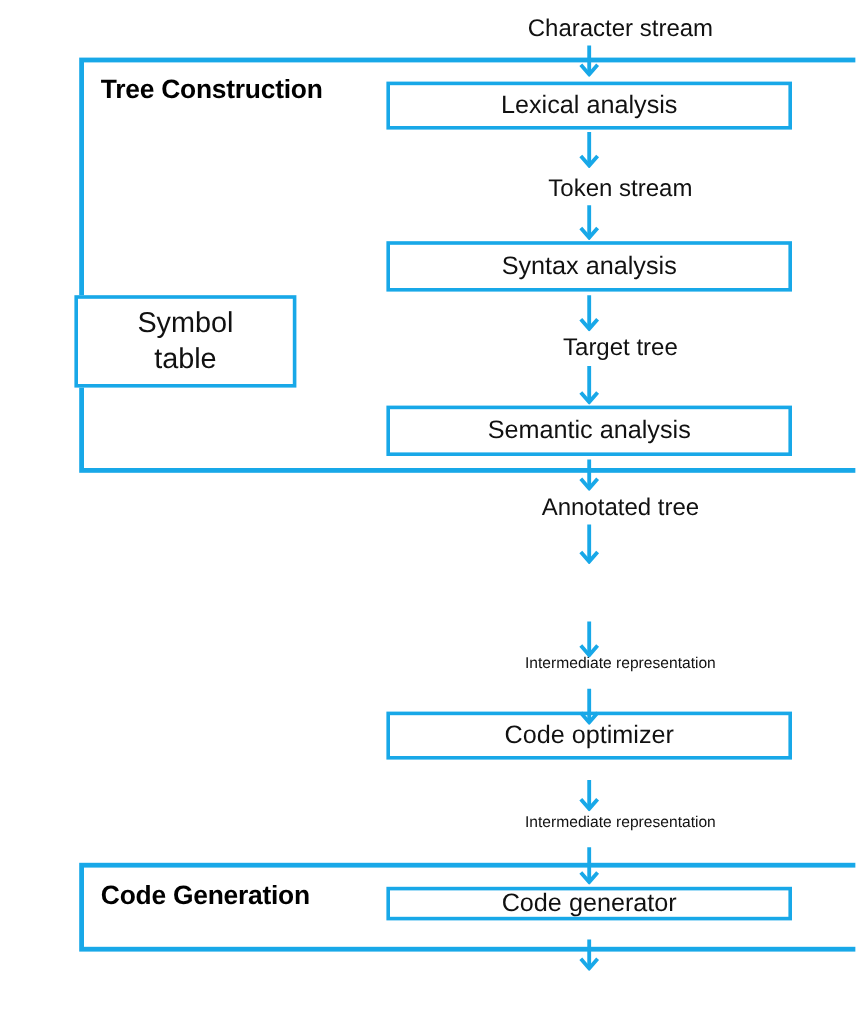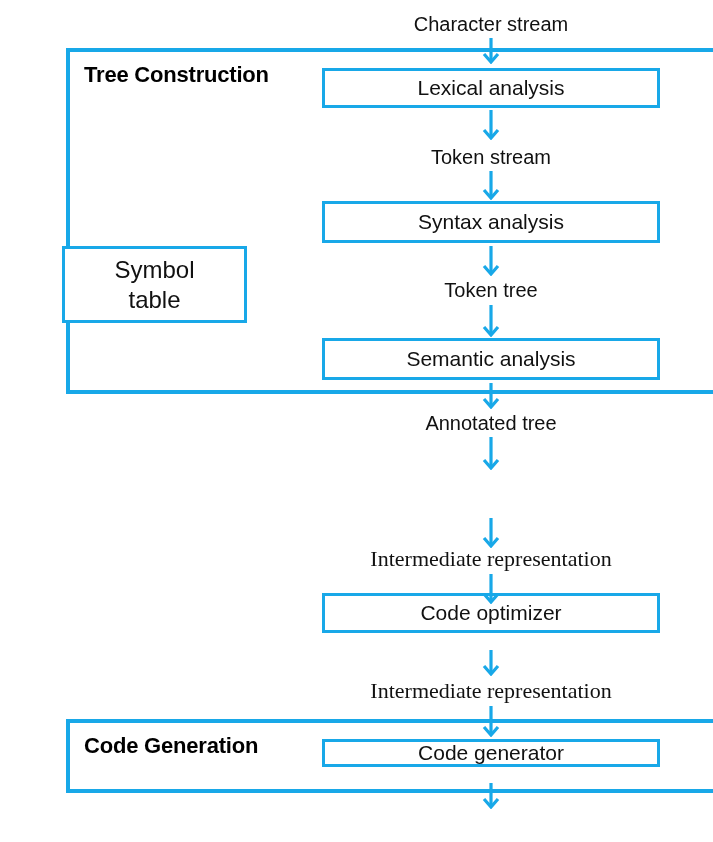--- a/index.html
+++ b/index.html
@@ -23,43 +23,43 @@
     font-size:21px; color:var(--text); text-align:center;
   }
   .pbox.small-text { font-size:18px; }
   .symbol-box {
     position:absolute; left:62px; top:246px; width:185px; height:77px;
     box-sizing:border-box; border:3px solid var(--accent); background:#fff;
     display:flex; flex-direction:column; justify-content:center;
     font-size:24px; line-height:1.25; color:var(--text); text-align:center;
   }
   .flow-label {
-    position:absolute; left:491px; transform:translateX(-50%);
+    position:absolute; left:517px; transform:translateX(-50%);
     font-size:20px; line-height:1.15; color:var(--text); white-space:nowrap; text-align:right;
   }
-  .flow-label.ir { font-size:22px;font-family:Liberation Serif, serif; }
+  .flow-label.ir { font-size:13px; }
   .arrow { position:absolute; left:491px; transform:translateX(-50%); width:20px; line-height:0; }
   .arrow svg { display:block; }
   .arrow path { stroke:var(--accent); stroke-width:3.2; fill:none; }
 </style>
 </head>
 <body>
 
 <div class="canvas">
 
   <div class="section" style="top:48px;height:346px">
     <div class="section-title">Tree Construction</div>
   </div>
   <div class="section" style="top:719px;height:74px">
     <div class="section-title">Code Generation</div>
   </div>
 
   <div class="flow-label" style="top:13px">Character stream</div>
   <div class="flow-label" style="top:146px">Token stream</div>
-  <div class="flow-label" style="top:279px">Token tree</div>
+  <div class="flow-label" style="top:279px">Target tree</div>
   <div class="flow-label" style="top:412px">Annotated tree</div>
   <div class="flow-label ir" style="top:546px">Intermediate representation</div>
   <div class="flow-label ir" style="top:678px">Intermediate representation</div>
 
   <div class="pbox" style="top:68px;height:40px">
     <span>Lexical analysis</span>
   </div>
   <div class="pbox" style="top:338px;height:42px">
     <span>Semantic analysis</span>
   </div>

